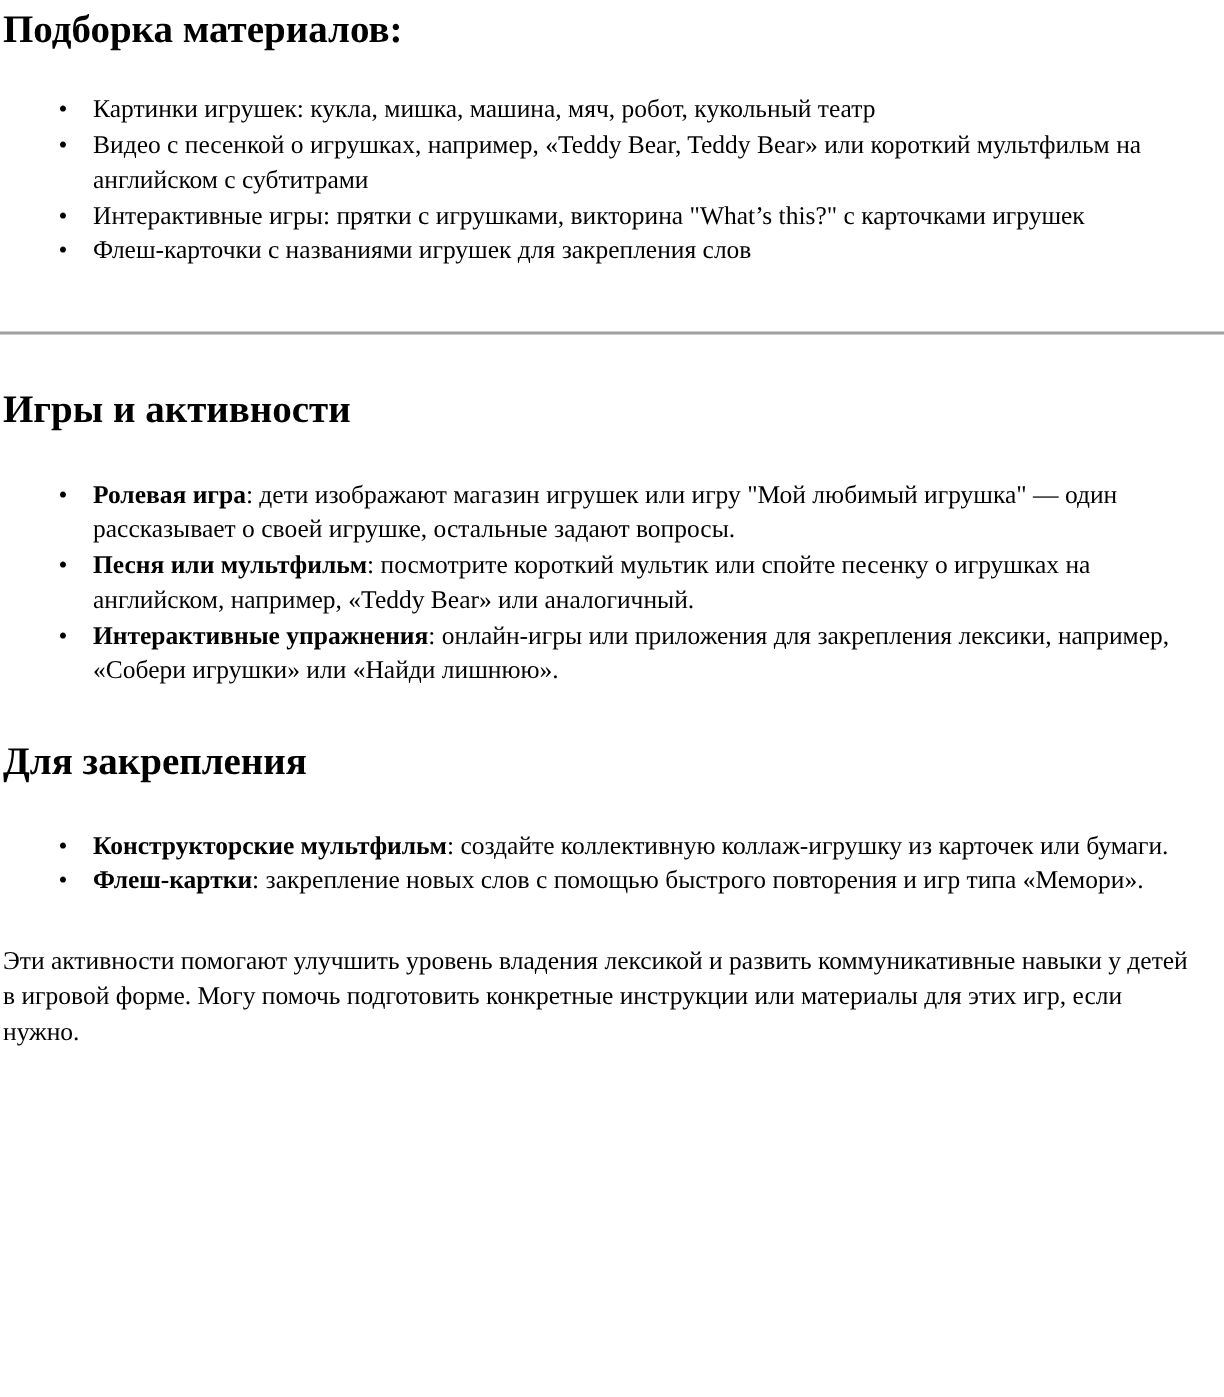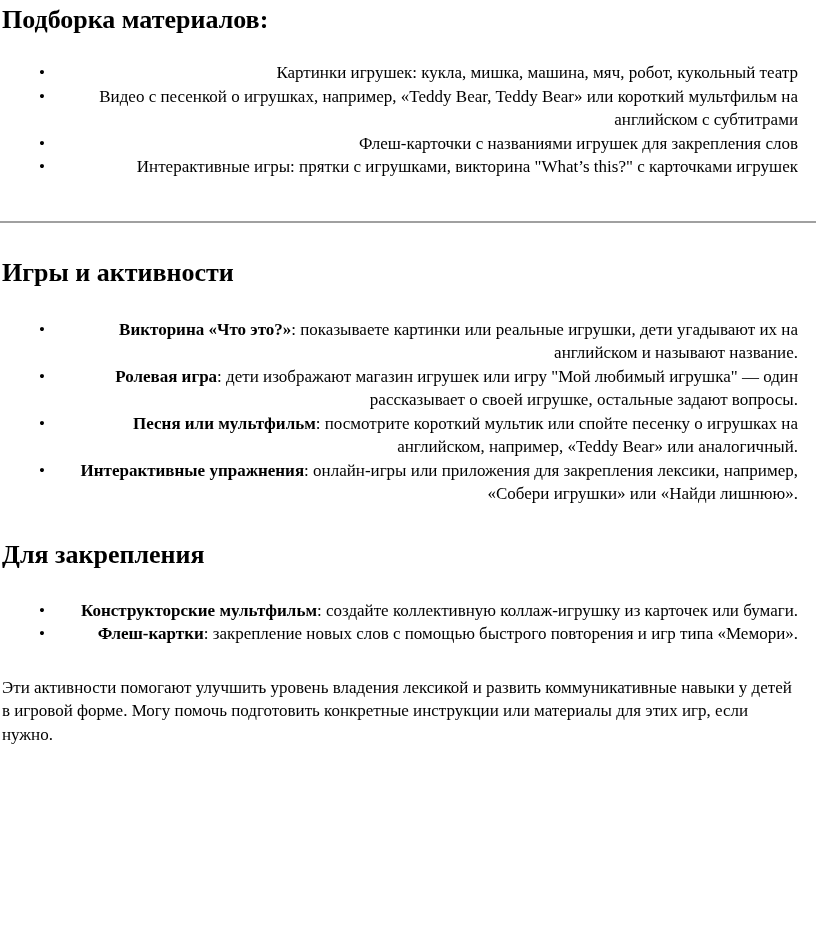--- a/index.html
+++ b/index.html
@@ -32,21 +32,20 @@
   h1.h-consol  { margin: 33px 0 29px 0; }
   ul.doc-list {
     list-style: none;
     margin: 0;
     padding: 0 0 0 60px;
   }
   ul.doc-list li {
     position: relative;
     margin: 0;
     padding: 0;
-    text-align: right;
   }
   ul.doc-list li::before {
     content: "\2022";
     position: absolute;
     left: -23px;
     top: 0;
   }
   .lead { font-weight: bold; }
   .divider {
     height: 2px;
@@ -66,36 +65,33 @@
   <section>
     <h1 class="doc-heading">Подборка материалов:</h1>
     <ul class="doc-list">
       <li>
         <span>Картинки игрушек: кукла, мишка, машина, мяч, робот, кукольный театр</span>
       </li>
       <li>
         <span>Видео с песенкой о игрушках, например, «Teddy Bear, Teddy Bear» или короткий мультфильм на английском с субтитрами</span>
       </li>
       <li>
-        <span>Флеш-карточки с названиями игрушек для закрепления слов</span>
+        <span>Интерактивные игры: прятки с игрушками, викторина "What’s this?" с карточками игрушек</span>
       </li>
       <li>
-        <span>Интерактивные игры: прятки с игрушками, викторина "What’s this?" с карточками игрушек</span>
+        <span>Флеш-карточки с названиями игрушек для закрепления слов</span>
       </li>
     </ul>
   </section>
 
   <hr class="divider">
 
   <section>
     <h1 class="doc-heading h-games">Игры и активности</h1>
     <ul class="doc-list">
-      <li>
-        <span class="lead">Викторина «Что это?»</span><span>: показываете картинки или реальные игрушки, дети угадывают их на английском и называют название.</span>
-      </li>
       <li>
         <span class="lead">Ролевая игра</span><span>: дети изображают магазин игрушек или игру "Мой любимый игрушка" — один рассказывает о своей игрушке, остальные задают вопросы.</span>
       </li>
       <li>
         <span class="lead">Песня или мультфильм</span><span>: посмотрите короткий мультик или спойте песенку о игрушках на английском, например, «Teddy Bear» или аналогичный.</span>
       </li>
       <li>
         <span class="lead">Интерактивные упражнения</span><span>: онлайн-игры или приложения для закрепления лексики, например, «Собери игрушки» или «Найди лишнюю».</span>
       </li>
     </ul>

